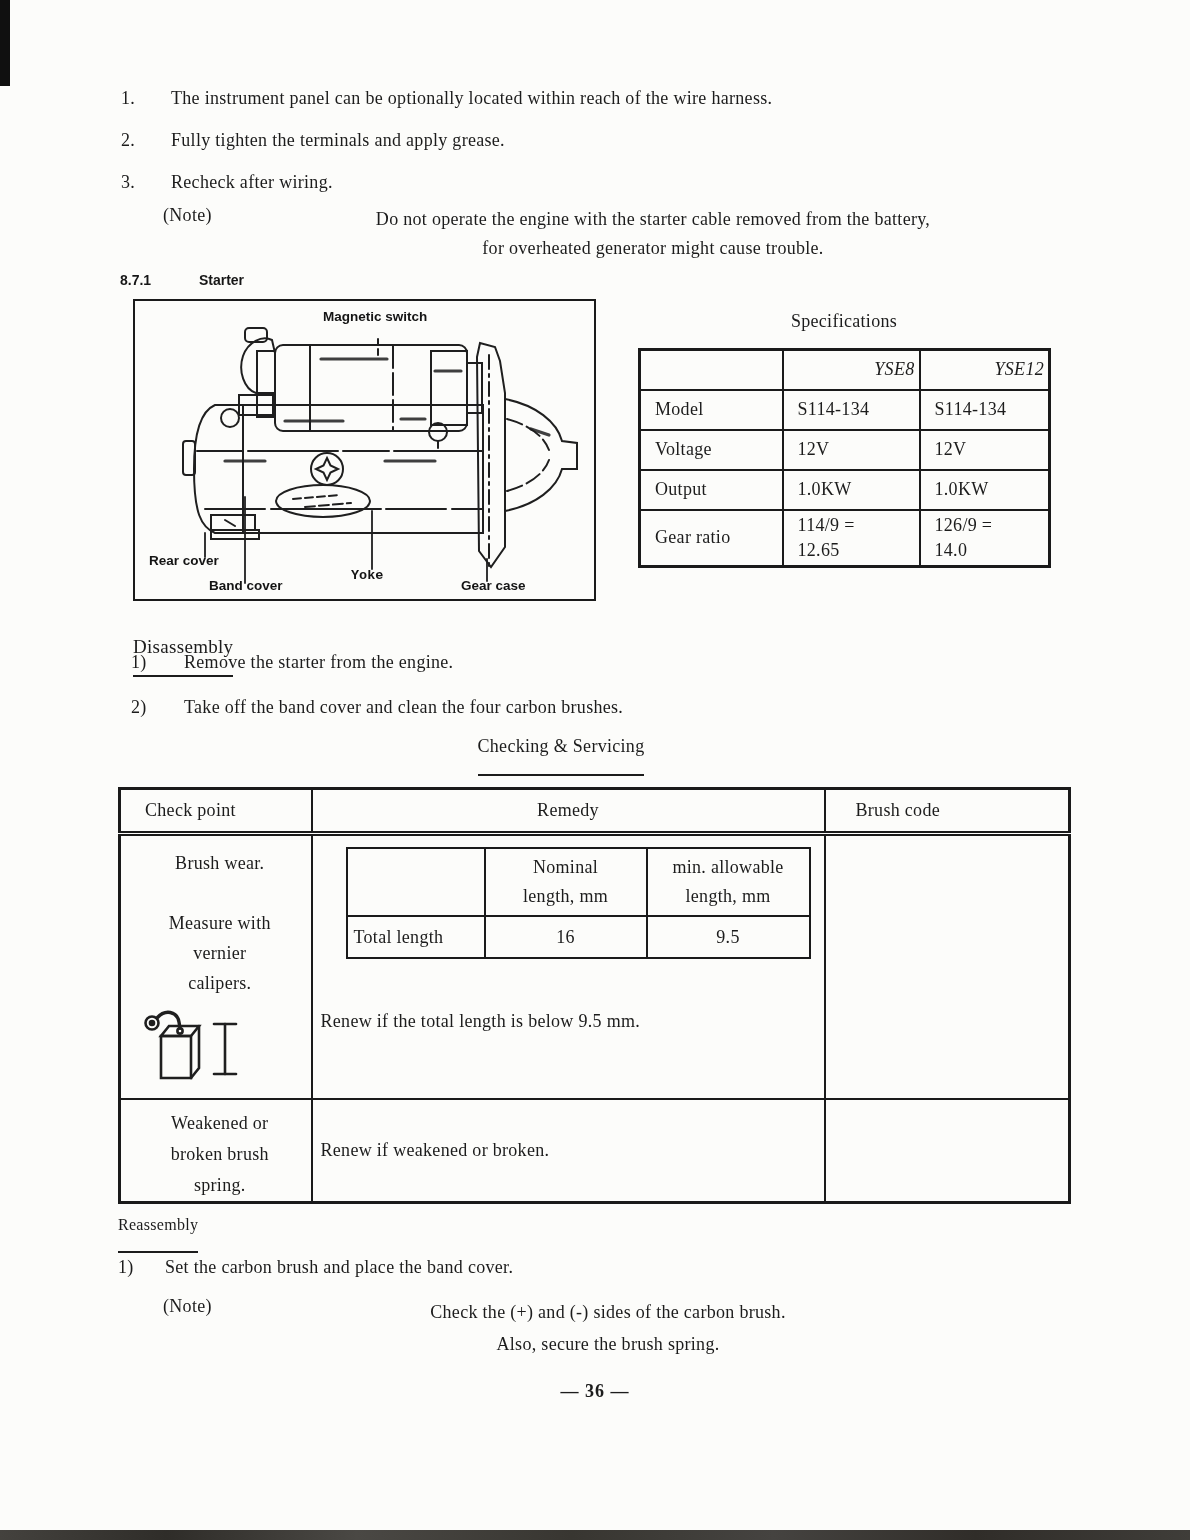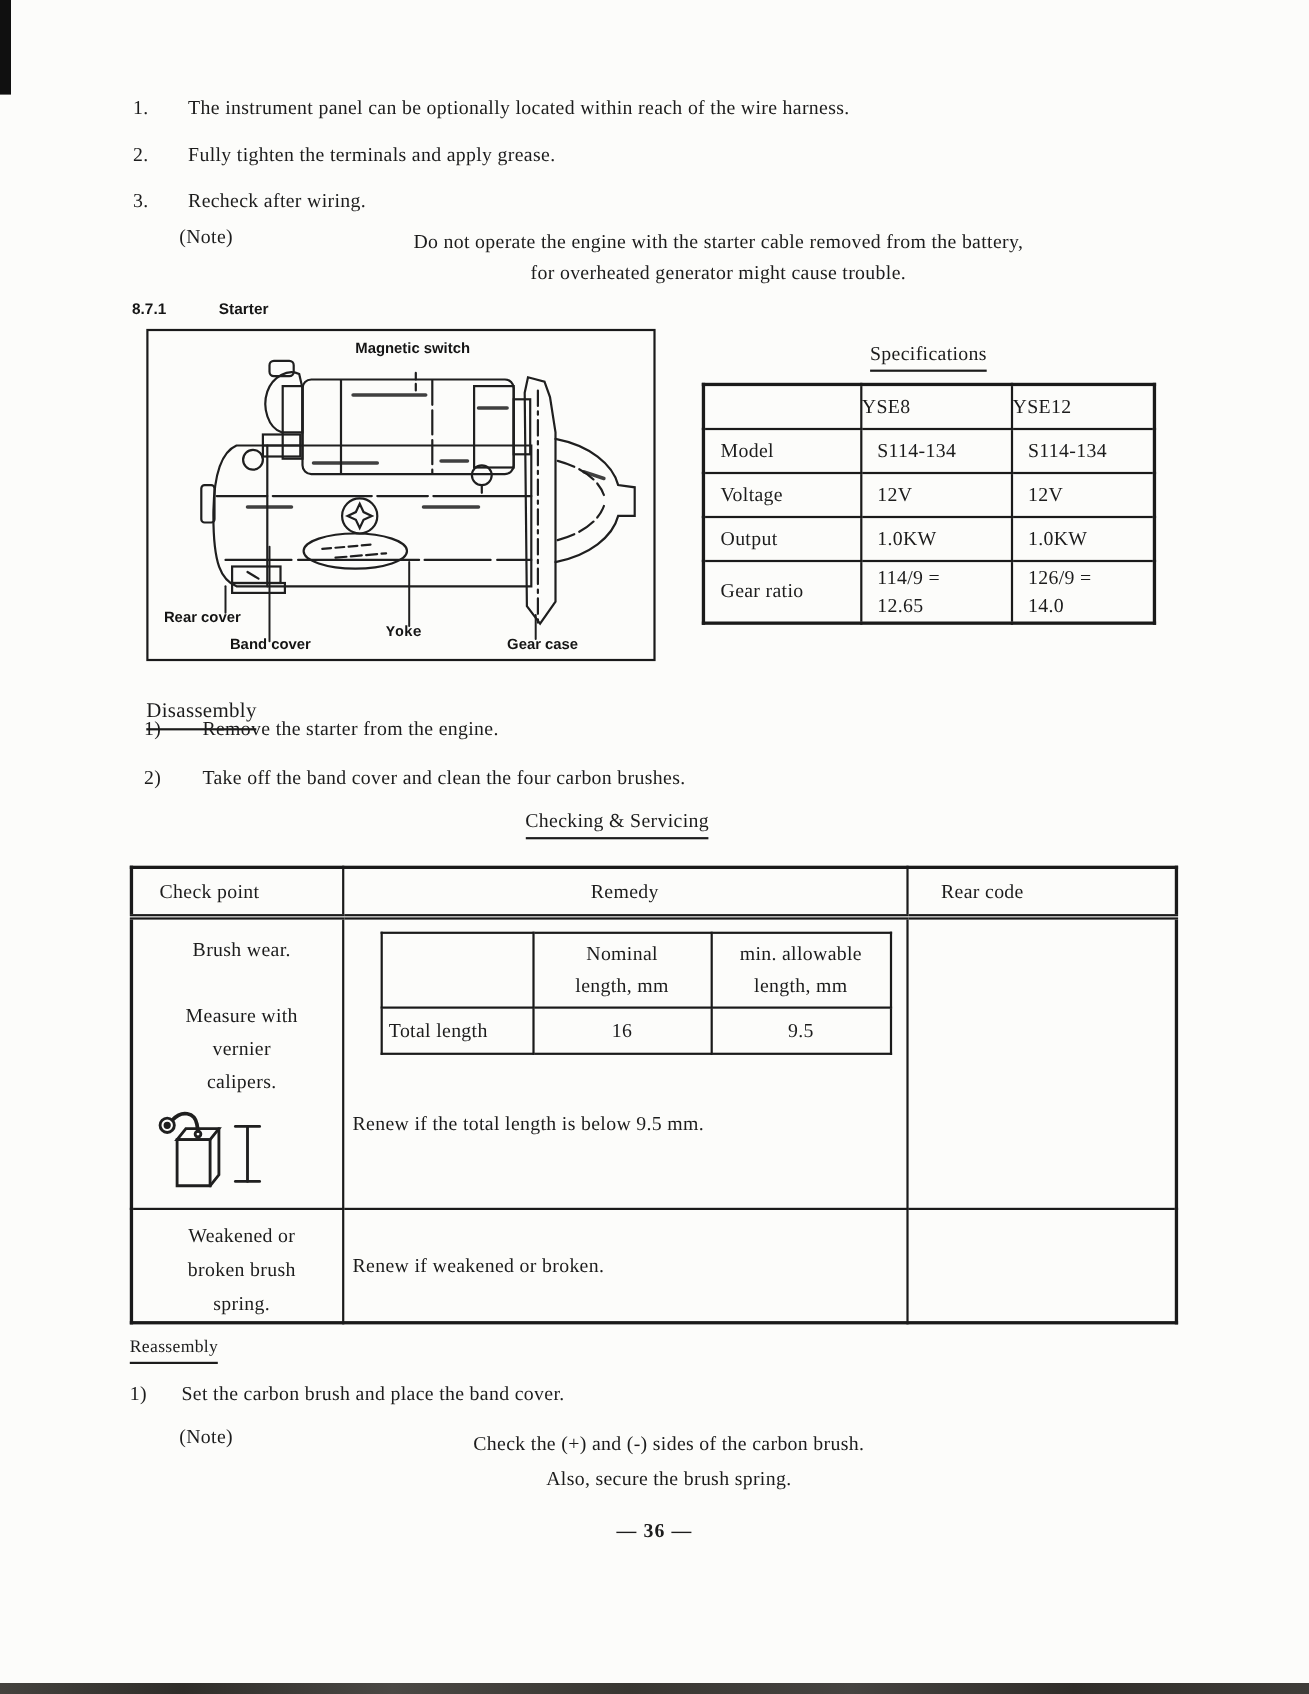--- a/index.html
+++ b/index.html
@@ -8,21 +8,21 @@
     position: relative;
     background: #fcfcfa;
     font-family: "Liberation Serif", serif;
     color: #1c1c1c;
     overflow: hidden;
   }
   .abs { position: absolute; }
   .serif { font-family: "Liberation Serif", serif; font-size: 18px; letter-spacing: 0.3px; color: #1c1c1c; }
   .sans-b { font-family: "Liberation Sans", sans-serif; font-weight: bold; color: #161616; }
   .pre { white-space: pre-line; text-align: center; }
-  .underlined { display: inline-block; border-bottom: 2px solid #1c1c1c; padding-bottom: 4px; }
+  .underlined { display: inline-block; border-bottom: 2px solid #1c1c1c; padding-bottom: 17px; }
 
   
   .list-num { width: 30px; }
   .list-row { display: flex; }
 
   
   .scan-mark-top { left: 0; top: 0; width: 10px; height: 86px; background: #101010; }
   .scan-bar-bottom {
     left: 0; top: 1530px; width: 1190px; height: 10px;
     background: linear-gradient(90deg,#44423e 0%,#2f2d29 14%,#4a4844 30%,#383631 48%,#454340 65%,#302d29 82%,#3f3d39 100%);
@@ -30,21 +30,21 @@
 
   
   .figure-box { left: 133px; top: 299px; width: 463px; height: 302px; border: 2.5px solid #1a1a1a; background: #fcfcfa; }
   .fig-label { position: absolute; font-family: "Liberation Sans", sans-serif; font-weight: bold; font-size: 13.5px; color: #141414; white-space: nowrap; }
 
   
   .specs-title-wrap { left: 640px; top: 311px; width: 408px; text-align: center; }
   table.specs { position: absolute; left: 638px; top: 348px; border-collapse: collapse; table-layout: fixed; background: #fcfcfa; }
   table.specs td, table.specs th { border: 2px solid #1a1a1a; font-family: "Liberation Serif", serif; font-size: 18px; font-weight: normal; text-align: left; vertical-align: middle; padding: 2px 4px 2px 14px; letter-spacing: 0.3px; }
   table.specs { border: 3px solid #1a1a1a; }
-  table.specs th { text-align: left; padding-left: 0; }
+  table.specs th { text-align: right; padding-left: 0; font-style: italic; }
   table.specs .gear-val { line-height: 25px; }
 
   
   table.check { position: absolute; left: 118px; top: 787px; border-collapse: collapse; table-layout: fixed; background: #fcfcfa; }
   table.check > tbody > tr > td { border: 2.5px solid #1a1a1a; vertical-align: top; font-family: "Liberation Serif", serif; font-size: 18px; letter-spacing: 0.3px; }
   table.check { border: 3px solid #1a1a1a; }
   table.check tr.hdr td { border-bottom: 5px double #1a1a1a; height: 45px; vertical-align: middle; }
 
   
   table.inner { border-collapse: collapse; table-layout: fixed; margin: 11px 0 0 33px; }
@@ -208,21 +208,21 @@
 <table class="check">
   <colgroup>
       <col style="width:192px">
       <col style="width:513px">
       <col style="width:245px">
     </colgroup>
   <tbody>
   <tr class="hdr">
     <td style="padding-left:24px;">Check point</td>
     <td style="text-align:center;">Remedy</td>
-    <td style="padding-left:30px;">Rear code</td>
+    <td style="padding-left:30px;">Brush code</td>
   </tr>
   <tr>
     <td style="height:256px; padding:12px 6px 0 14px;">
       <div class="pre" style="line-height:30px;">Brush wear.
 
 Measure with
 vernier
 calipers.</div>
       <svg width="110" height="85" viewBox="0 0 110 85" style="margin:10px 0 0 6px;" fill="none" stroke="#1f1f1f" stroke-width="2.6" stroke-linecap="round">
         <circle cx="11" cy="15" r="6.5"></circle>

